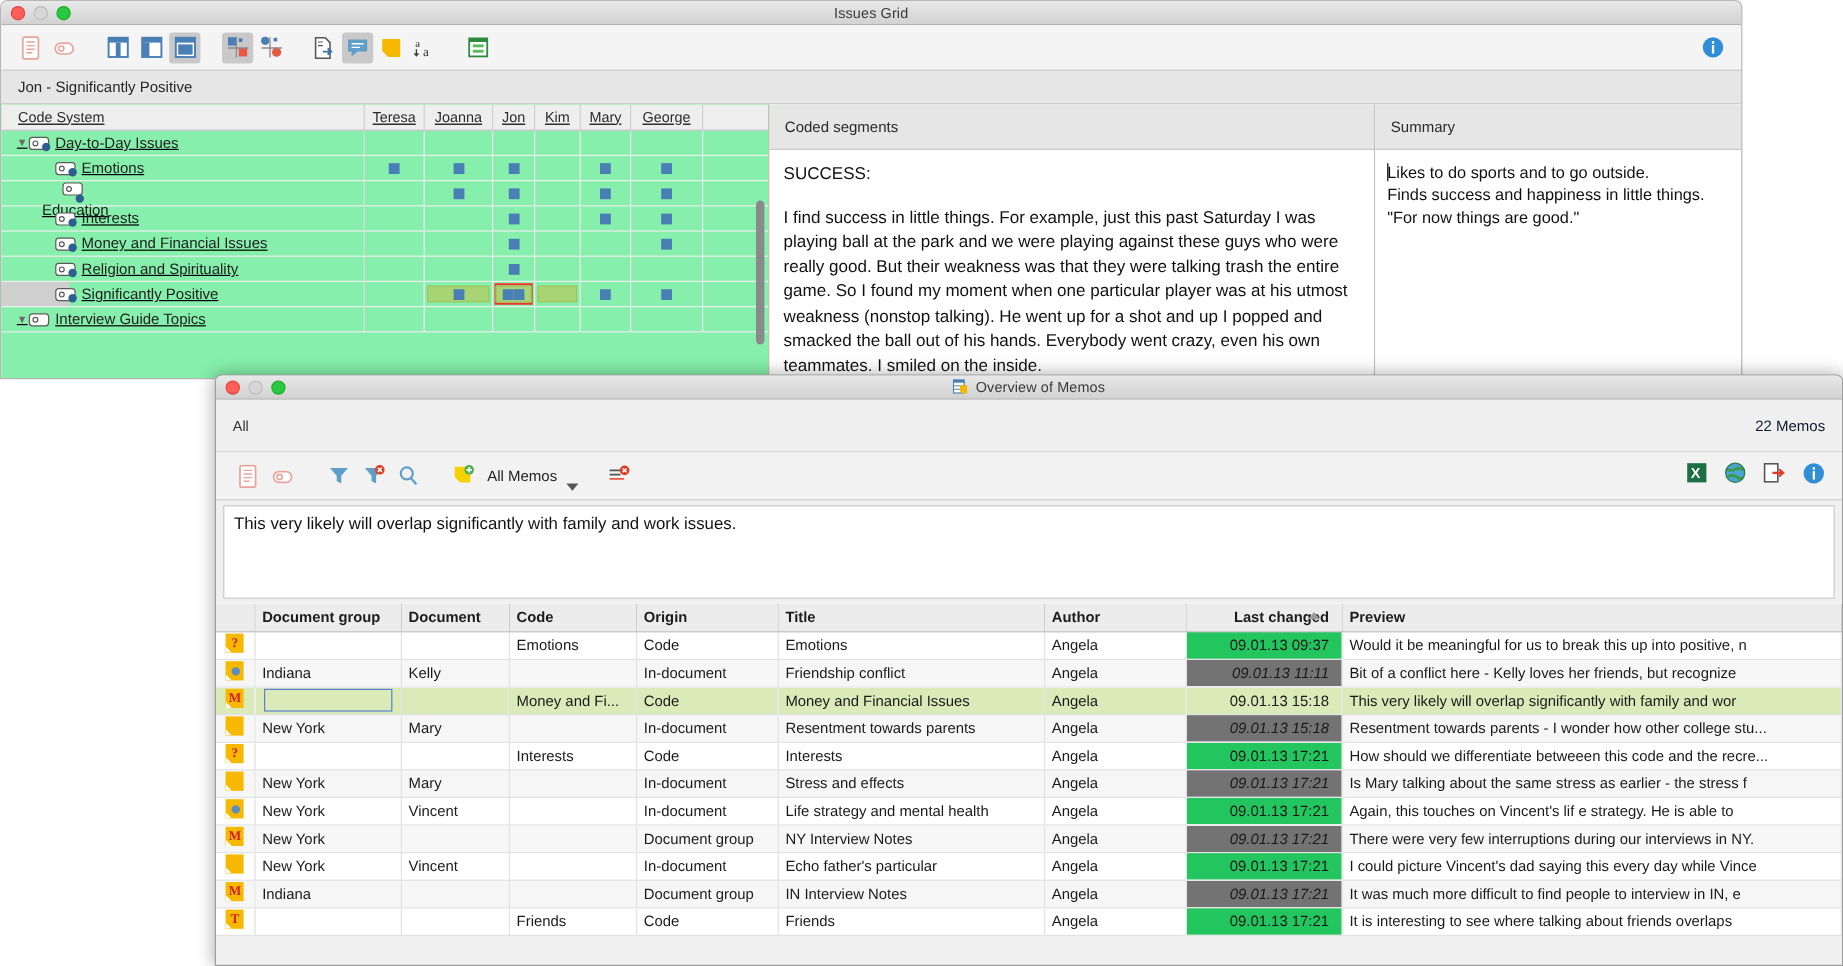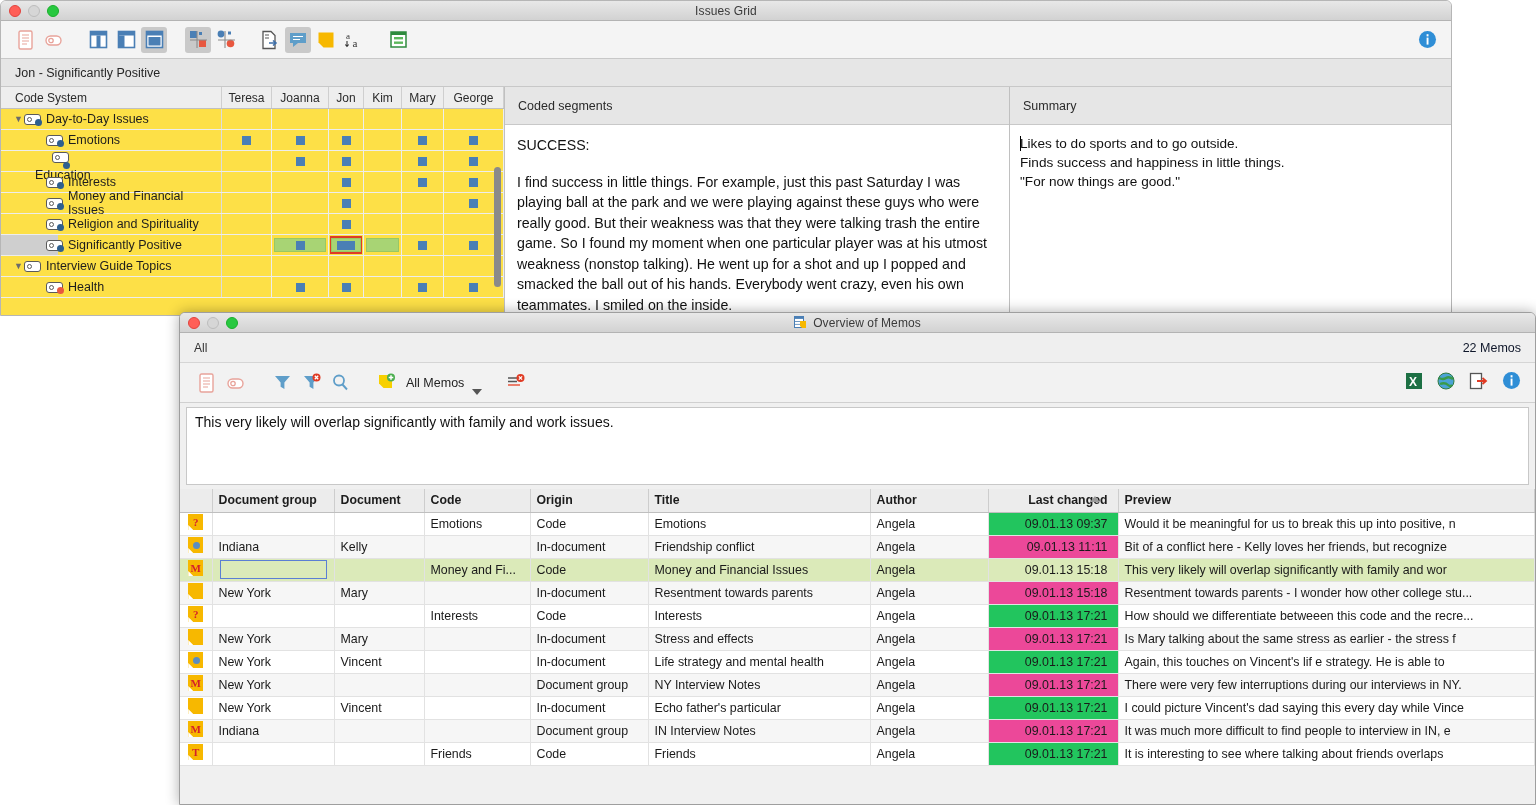--- a/index.html
+++ b/index.html
@@ -51,21 +51,21 @@
 
   
   .subheader {
     height:28px; background:#e6e6e6; border-bottom:1px solid #c8c8c8;
     display:flex; align-items:center; padding-left:14px;
     font-size:12.5px; color:#262626;
   }
   .panes { display:flex; height:calc(100% - 20px - 38px - 28px); }
 
   
-  .pane-grid { width:504px; background:#fde047; border-right:1px solid #c0c0c0; position:relative; overflow:hidden;}
+  .pane-grid { width:640px; background:#86efac; border-right:1px solid #c0c0c0; position:relative; overflow:hidden;text-decoration:underline;}
   .grid-head {
     display:flex; height:22px; background:#eeeeee; border-bottom:1px solid #c0c0c0;
     font-size:12px; color:#2b2b2b;
   }
   .gh-code { width:303px; padding-left:14px; display:flex; align-items:center; border-right:1px solid #cfcfcf;}
   .gh-col { display:flex; align-items:center; justify-content:center; border-right:1px solid #cfcfcf; }
   .grid-rows { position:relative; }
   .grow {
     display:flex; height:21px; align-items:center; border-bottom:1px solid #ededed;
     font-size:12.5px; color:#1d1d1d; position:relative;
@@ -122,21 +122,21 @@
   
   .win-memos {
     position:absolute; left:179px; top:312px; width:1357px; height:493px;
     background:#f0f0f0; border:1px solid #9e9e9e; border-radius:6px 6px 0 0;
     overflow:hidden; box-shadow:0 0 14px rgba(0,0,0,.32);
   }
   .m-title-icon {
     display:inline-block; width:13px; height:13px; position:relative; margin-right:6px; vertical-align:-2px;
   }
   .alltab {
-    height:30px; background:#efefef; border-bottom:1px solid #d5d5d5;
+    height:44px; background:#efefef; border-bottom:1px solid #d5d5d5;
     display:flex; align-items:center; padding:0 14px; justify-content:space-between;
   }
   .alltab .lbl { font-size:12px; color:#333; }
   .alltab .count { font-size:12.5px; color:#0f172a; }
   .toolbar-memos {
     height:40px; background:#f2f2f2; border-bottom:1px solid #d0d0d0;
     display:flex; align-items:center; padding:0 14px; gap:3px; position:relative;
   }
   .allmemos-lbl { font-size:12.5px; color:#222; margin-left:4px; }
   .caret-dn { width:0;height:0;border-left:5px solid transparent;border-right:5px solid transparent;border-top:6px solid #555; margin-left:5px; align-self:flex-end; margin-bottom:7px;}
@@ -153,21 +153,21 @@
     height:23px; font-size:12.3px; font-weight:bold; text-align:left; padding:0 6px; color:#1c1c1c;
     position:relative;
   }
   .tbl th.ralign { text-align:right; padding-right:10px; }
   .tbl td {
     height:23px; border-right:1px solid #e2e2e2; border-bottom:1px solid #e2e2e2;
     padding:0 6px; white-space:nowrap; overflow:hidden; text-overflow:clip;
   }
   .tbl td.date { text-align:right; background:#e8f2fb; padding-right:10px; }
   .tbl tr.odd td { background:#f6f6f6; }
-  .tbl tr.odd td.date { background:#ec4899; }
+  .tbl tr.odd td.date { background:#737373;font-style:italic; }
   .tbl tr.even td.date { background:#22c55e; }
   .tbl tr.sel td { background:#dbeab9; }
   .tbl tr.sel td.date { background:#dbeab9; }
   .cellfocus { outline:1px solid #5b7fd4; outline-offset:-2px; display:block; height:21px; }
   .sort-arrow {
     position:absolute; right:18px; top:7px;
     width:0;height:0;border-left:5px solid transparent;border-right:5px solid transparent;border-bottom:6px solid #9a9a9a;
   }
   .memoicon {
     width:15px; height:16px; position:relative; display:inline-block;
@@ -528,49 +528,20 @@
                   <span>Interview Guide Topics</span>
                 </div>
               </div>
               <div class="gr-cells">
                 <div class="gcell" style="width: 50px;"></div>
                 <div class="gcell" style="width: 57px;"></div>
                 <div class="gcell" style="width: 35px;"></div>
                 <div class="gcell" style="width: 38px;"></div>
                 <div class="gcell" style="width: 42px;"></div>
                 <div class="gcell" style="width: 60px;"></div>
-              </div>
-            </div>
-            <div class="grow">
-              <div class="gr-label">
-                <div style="display: flex; align-items: center; position: relative; padding-left: 34px;">
-                  <div class="twist none"></div>
-                  <div class="codeicon">
-                    <div class="body"></div>
-                    <div class="hole"></div>
-                    <div class="cdot" style="background:#e8573f"></div>
-                  </div>
-                  <span>Health</span>
-                </div>
-              </div>
-              <div class="gr-cells">
-                <div class="gcell" style="width: 50px;"></div>
-                <div class="gcell" style="width: 57px;">
-                  <div class="sq" style="position: relative; z-index: 2;"></div>
-                </div>
-                <div class="gcell" style="width: 35px;">
-                  <div class="sq" style="position: relative; z-index: 2;"></div>
-                </div>
-                <div class="gcell" style="width: 38px;"></div>
-                <div class="gcell" style="width: 42px;">
-                  <div class="sq" style="position: relative; z-index: 2;"></div>
-                </div>
-                <div class="gcell" style="width: 60px;">
-                  <div class="sq" style="position: relative; z-index: 2;"></div>
-                </div>
               </div>
             </div>
           </div>
         <div class="vscroll"></div>
       </div>
 
       <div class="pane-coded">
         <div class="pane-title">Coded segments</div>
         <div class="coded-body" id="coded-body">
             <p>SUCCESS:</p>

